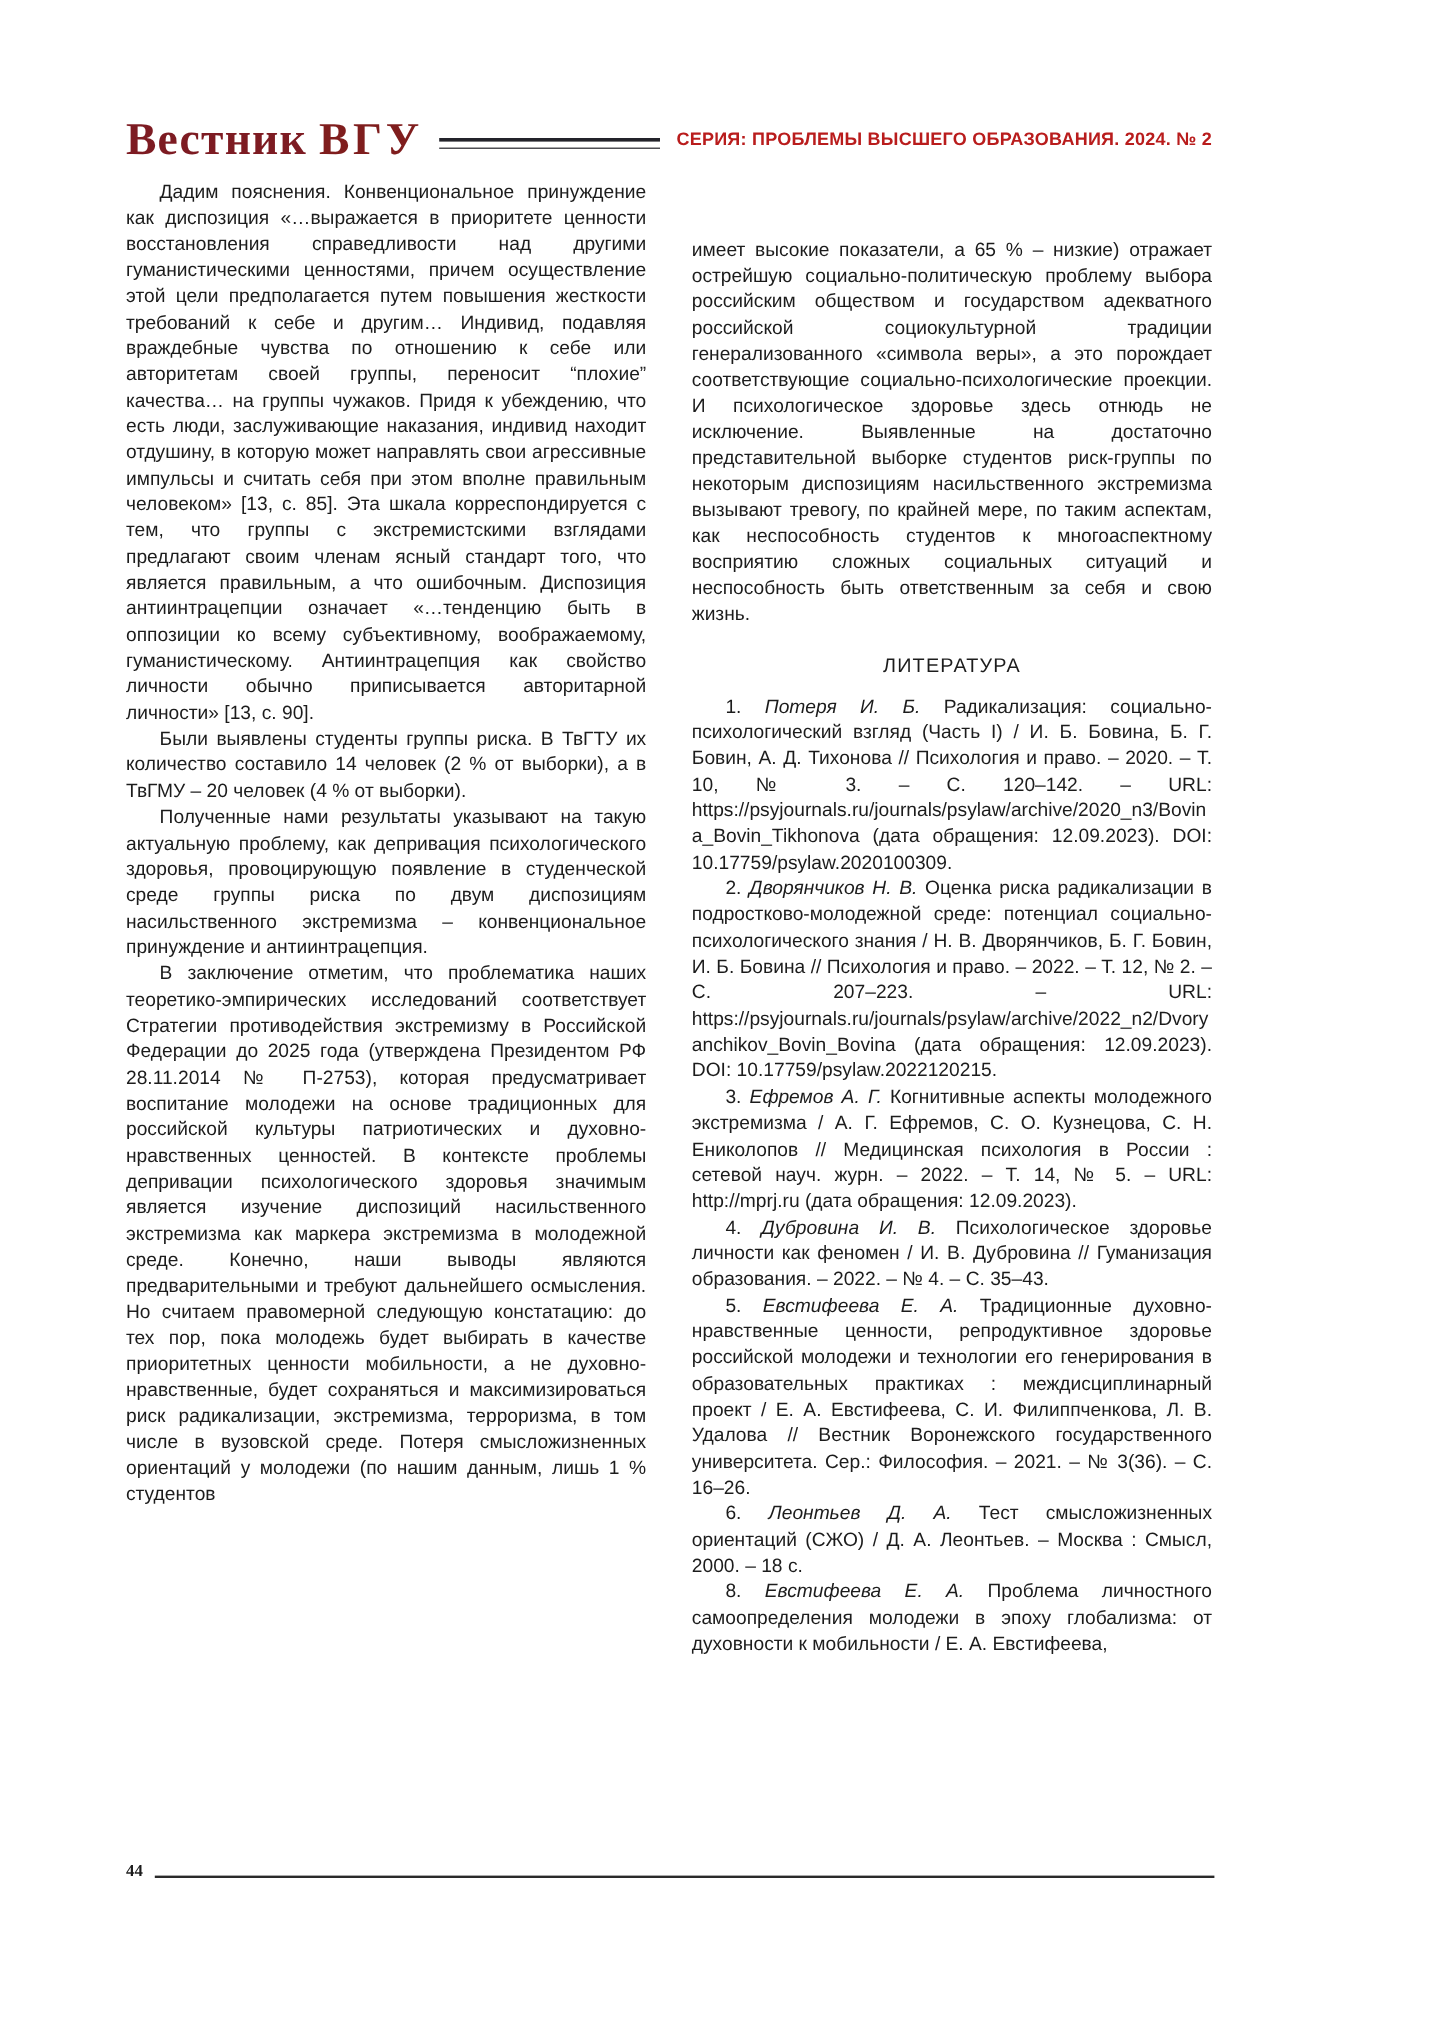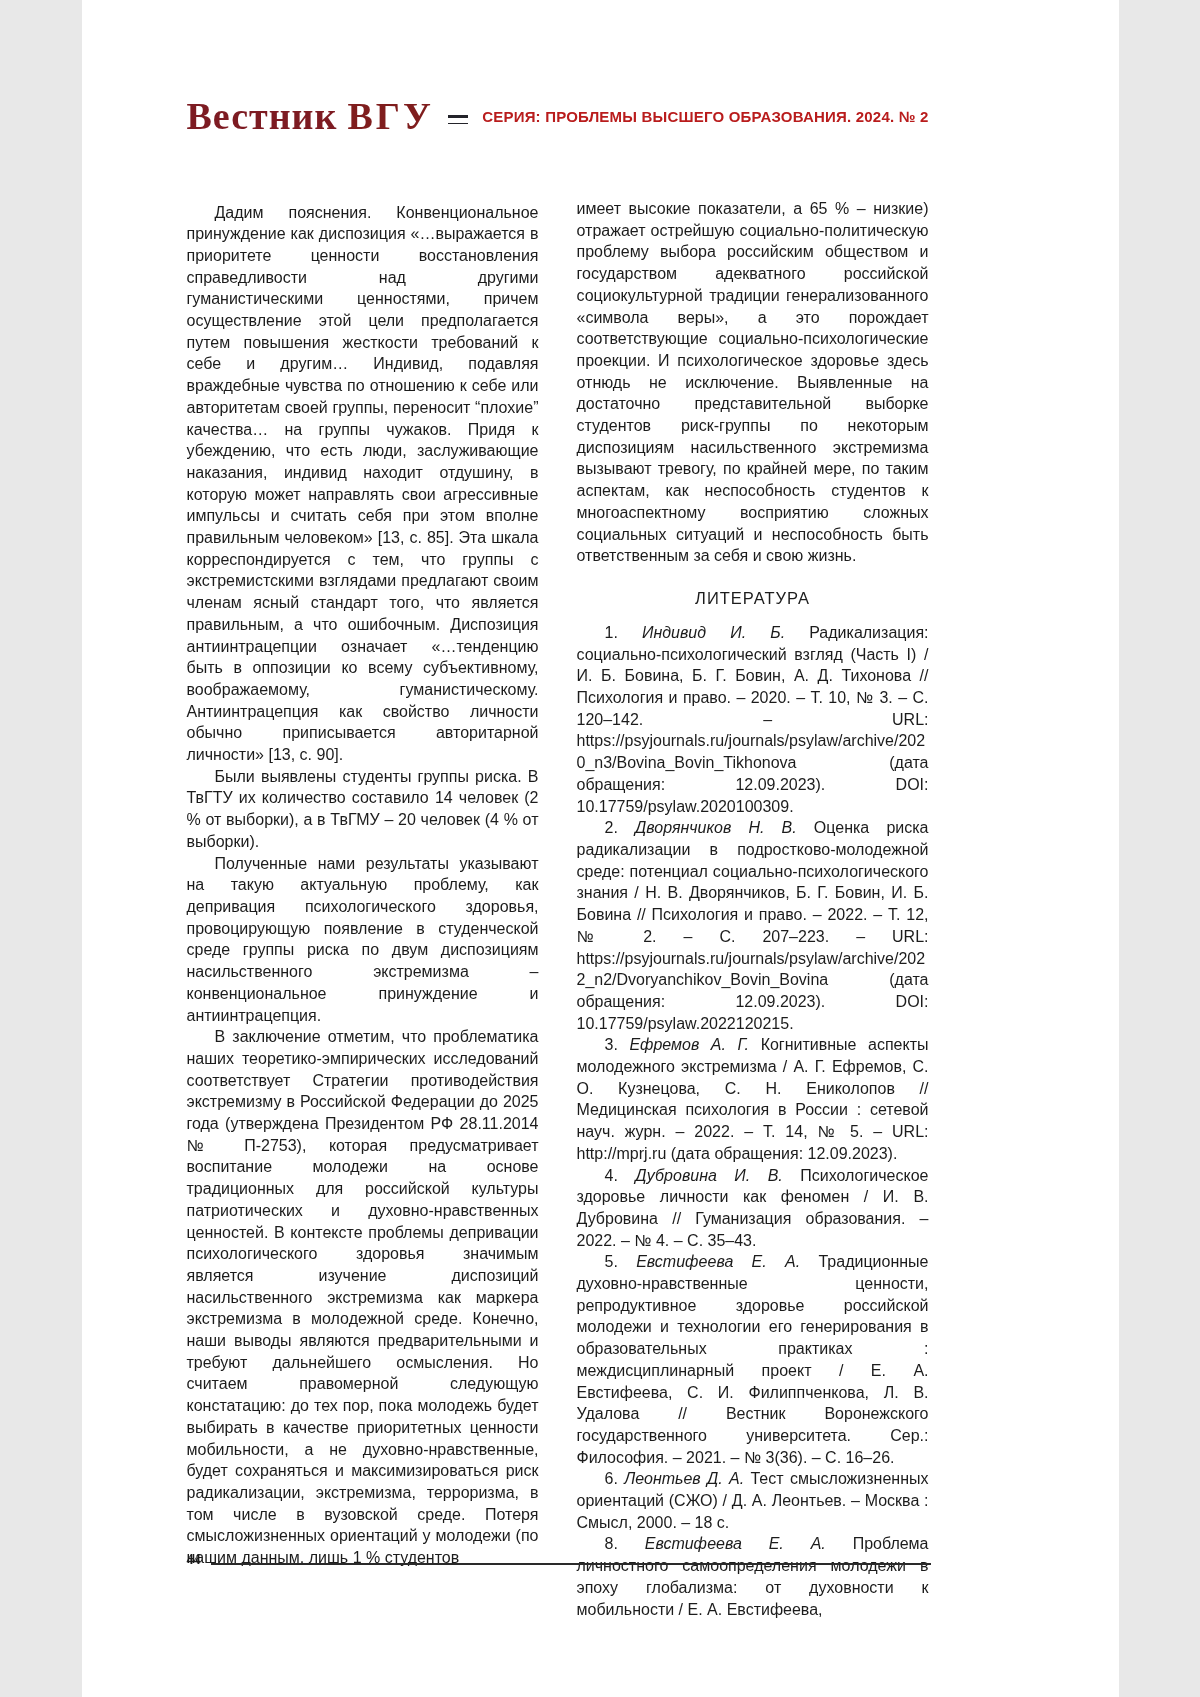--- a/index.html
+++ b/index.html
@@ -1,17 +1,17 @@
 <!DOCTYPE html>
 <html lang="ru"><head>
 <meta charset="utf-8">
 <style>
   html,body { margin:0; padding:0; background:#e8e8e8; }
   .page {
-    position:relative; width:1037px; height:1697px; margin:0 auto;
+    position:relative; width:1200px; height:1697px; margin:0 auto;
     background:#ffffff; overflow:hidden;
     font-family:"Liberation Sans", sans-serif; color:#1c1c1c;
   }
   
   .header {
     position:absolute; top:94px; left:105px; right:190px;
     display:flex; align-items:center;
   }
   .logo { display:flex; align-items:baseline; gap:10px; white-space:nowrap; }
   .logo-red {
@@ -26,21 +26,21 @@
     flex:1; height:5px; margin:6px 14px 0 14px; align-self:center;
     border-top:3px solid #23232a; border-bottom:1px solid #23232a;
   }
   .series {
     font-size:15px; font-weight:700; color:#b91c1c;
     white-space:nowrap; letter-spacing:0.2px;
   }
   
   .columns {
     position:absolute; top:150px; left:105px; right:190px;
-    display:flex; gap:38px;align-items:center;
+    display:flex; gap:38px;
   }
   .col { flex:1; min-width:0; }
   .para {
     margin:0; text-align:justify; text-indent:28px;
     font-size:16px; line-height:21.7px;
     overflow-wrap:break-word; hyphens:auto;
   }
   .para.no-indent { text-indent:0;margin-top:48px; }
   .it { font-style:italic; }
   .lit-heading {
@@ -81,21 +81,21 @@
       <p class="para">Были выявлены студенты группы риска. В ТвГТУ их количество составило 14 человек (2 % от выборки), а в ТвГМУ – 20 человек (4 % от выборки).</p>
       <p class="para">Полученные нами результаты указывают на такую актуальную проблему, как депривация психологического здоровья, провоцирующую появление в студенческой среде группы риска по двум диспозициям насильственного экстремизма – конвенциональное принуждение и антиинтрацепция.</p>
       <p class="para">В заключение отметим, что проблематика наших теоретико-эмпирических исследований соответствует Стратегии противодействия экстремизму в Российской Федерации до 2025 года (утверждена Президентом РФ 28.11.2014 № П-2753), которая предусматривает воспитание молодежи на основе традиционных для российской культуры патриотических и духовно-нравственных ценностей. В контексте проблемы депривации психологического здоровья значимым является изучение диспозиций насильственного экстремизма как маркера экстремизма в молодежной среде. Конечно, наши выводы являются предварительными и требуют дальнейшего осмысления. Но считаем правомерной следующую констатацию: до тех пор, пока молодежь будет выбирать в качестве приоритетных ценности мобильности, а не духовно-нравственные, будет сохраняться и максимизироваться риск радикализации, экстремизма, терроризма, в том числе в вузовской среде. Потеря смысложизненных ориентаций у молодежи (по нашим данным, лишь 1 % студентов</p>
     </section>
 
     <section class="col">
       <p class="para no-indent">имеет высокие показатели, а 65 % – низкие) отражает острейшую социально-политическую проблему выбора российским обществом и государством адекватного российской социокультурной традиции генерализованного «символа веры», а это порождает соответствующие социально-психологические проекции. И психологическое здоровье здесь отнюдь не исключение. Выявленные на достаточно представительной выборке студентов риск-группы по некоторым диспозициям насильственного экстремизма вызывают тревогу, по крайней мере, по таким аспектам, как неспособность студентов к многоаспектному восприятию сложных социальных ситуаций и неспособность быть ответственным за себя и свою жизнь.</p>
 
       <h2 class="lit-heading">ЛИТЕРАТУРА</h2>
 
-      <p class="para"><span>1.</span> <span class="it">Индивид И. Б.</span> <span>Радикализация: социально-психологический взгляд (Часть I) / И. Б. Бовина, Б. Г. Бовин, А. Д. Тихонова // Психология и право. – 2020. – Т. 10, № 3. – С. 120–142. – URL: https://psyjournals.ru/journals/psylaw/archive/2020_n3/Bovina_Bovin_Tikhonova (дата обращения: 12.09.2023). DOI: 10.17759/psylaw.2020100309.</span></p>
+      <p class="para"><span>1.</span> <span class="it">Потеря И. Б.</span> <span>Радикализация: социально-психологический взгляд (Часть I) / И. Б. Бовина, Б. Г. Бовин, А. Д. Тихонова // Психология и право. – 2020. – Т. 10, № 3. – С. 120–142. – URL: https://psyjournals.ru/journals/psylaw/archive/2020_n3/Bovina_Bovin_Tikhonova (дата обращения: 12.09.2023). DOI: 10.17759/psylaw.2020100309.</span></p>
 
       <p class="para"><span>2.</span> <span class="it">Дворянчиков Н. В.</span> <span>Оценка риска радикализации в подростково-молодежной среде: потенциал социально-психологического знания / Н. В. Дворянчиков, Б. Г. Бовин, И. Б. Бовина // Психология и право. – 2022. – Т. 12, № 2. – С. 207–223. – URL: https://psyjournals.ru/journals/psylaw/archive/2022_n2/Dvoryanchikov_Bovin_Bovina (дата обращения: 12.09.2023). DOI: 10.17759/psylaw.2022120215.</span></p>
 
       <p class="para"><span>3.</span> <span class="it">Ефремов А. Г.</span> <span>Когнитивные аспекты молодежного экстремизма / А. Г. Ефремов, С. О. Кузнецова, С. Н. Ениколопов // Медицинская психология в России : сетевой науч. журн. – 2022. – Т. 14, № 5. – URL: http://mprj.ru (дата обращения: 12.09.2023).</span></p>
 
       <p class="para"><span>4.</span> <span class="it">Дубровина И. В.</span> <span>Психологическое здоровье личности как феномен / И. В. Дубровина // Гуманизация образования. – 2022. – № 4. – С. 35–43.</span></p>
 
       <p class="para"><span>5.</span> <span class="it">Евстифеева Е. А.</span> <span>Традиционные духовно-нравственные ценности, репродуктивное здоровье российской молодежи и технологии его генерирования в образовательных практиках : междисциплинарный проект / Е. А. Евстифеева, С. И. Филиппченкова, Л. В. Удалова // Вестник Воронежского государственного университета. Сер.: Философия. – 2021. – № 3(36). – С. 16–26.</span></p>
 
       <p class="para"><span>6.</span> <span class="it">Леонтьев Д. А.</span> <span>Тест смысложизненных ориентаций (СЖО) / Д. А. Леонтьев. – Москва : Смысл, 2000. – 18 с.</span></p>

